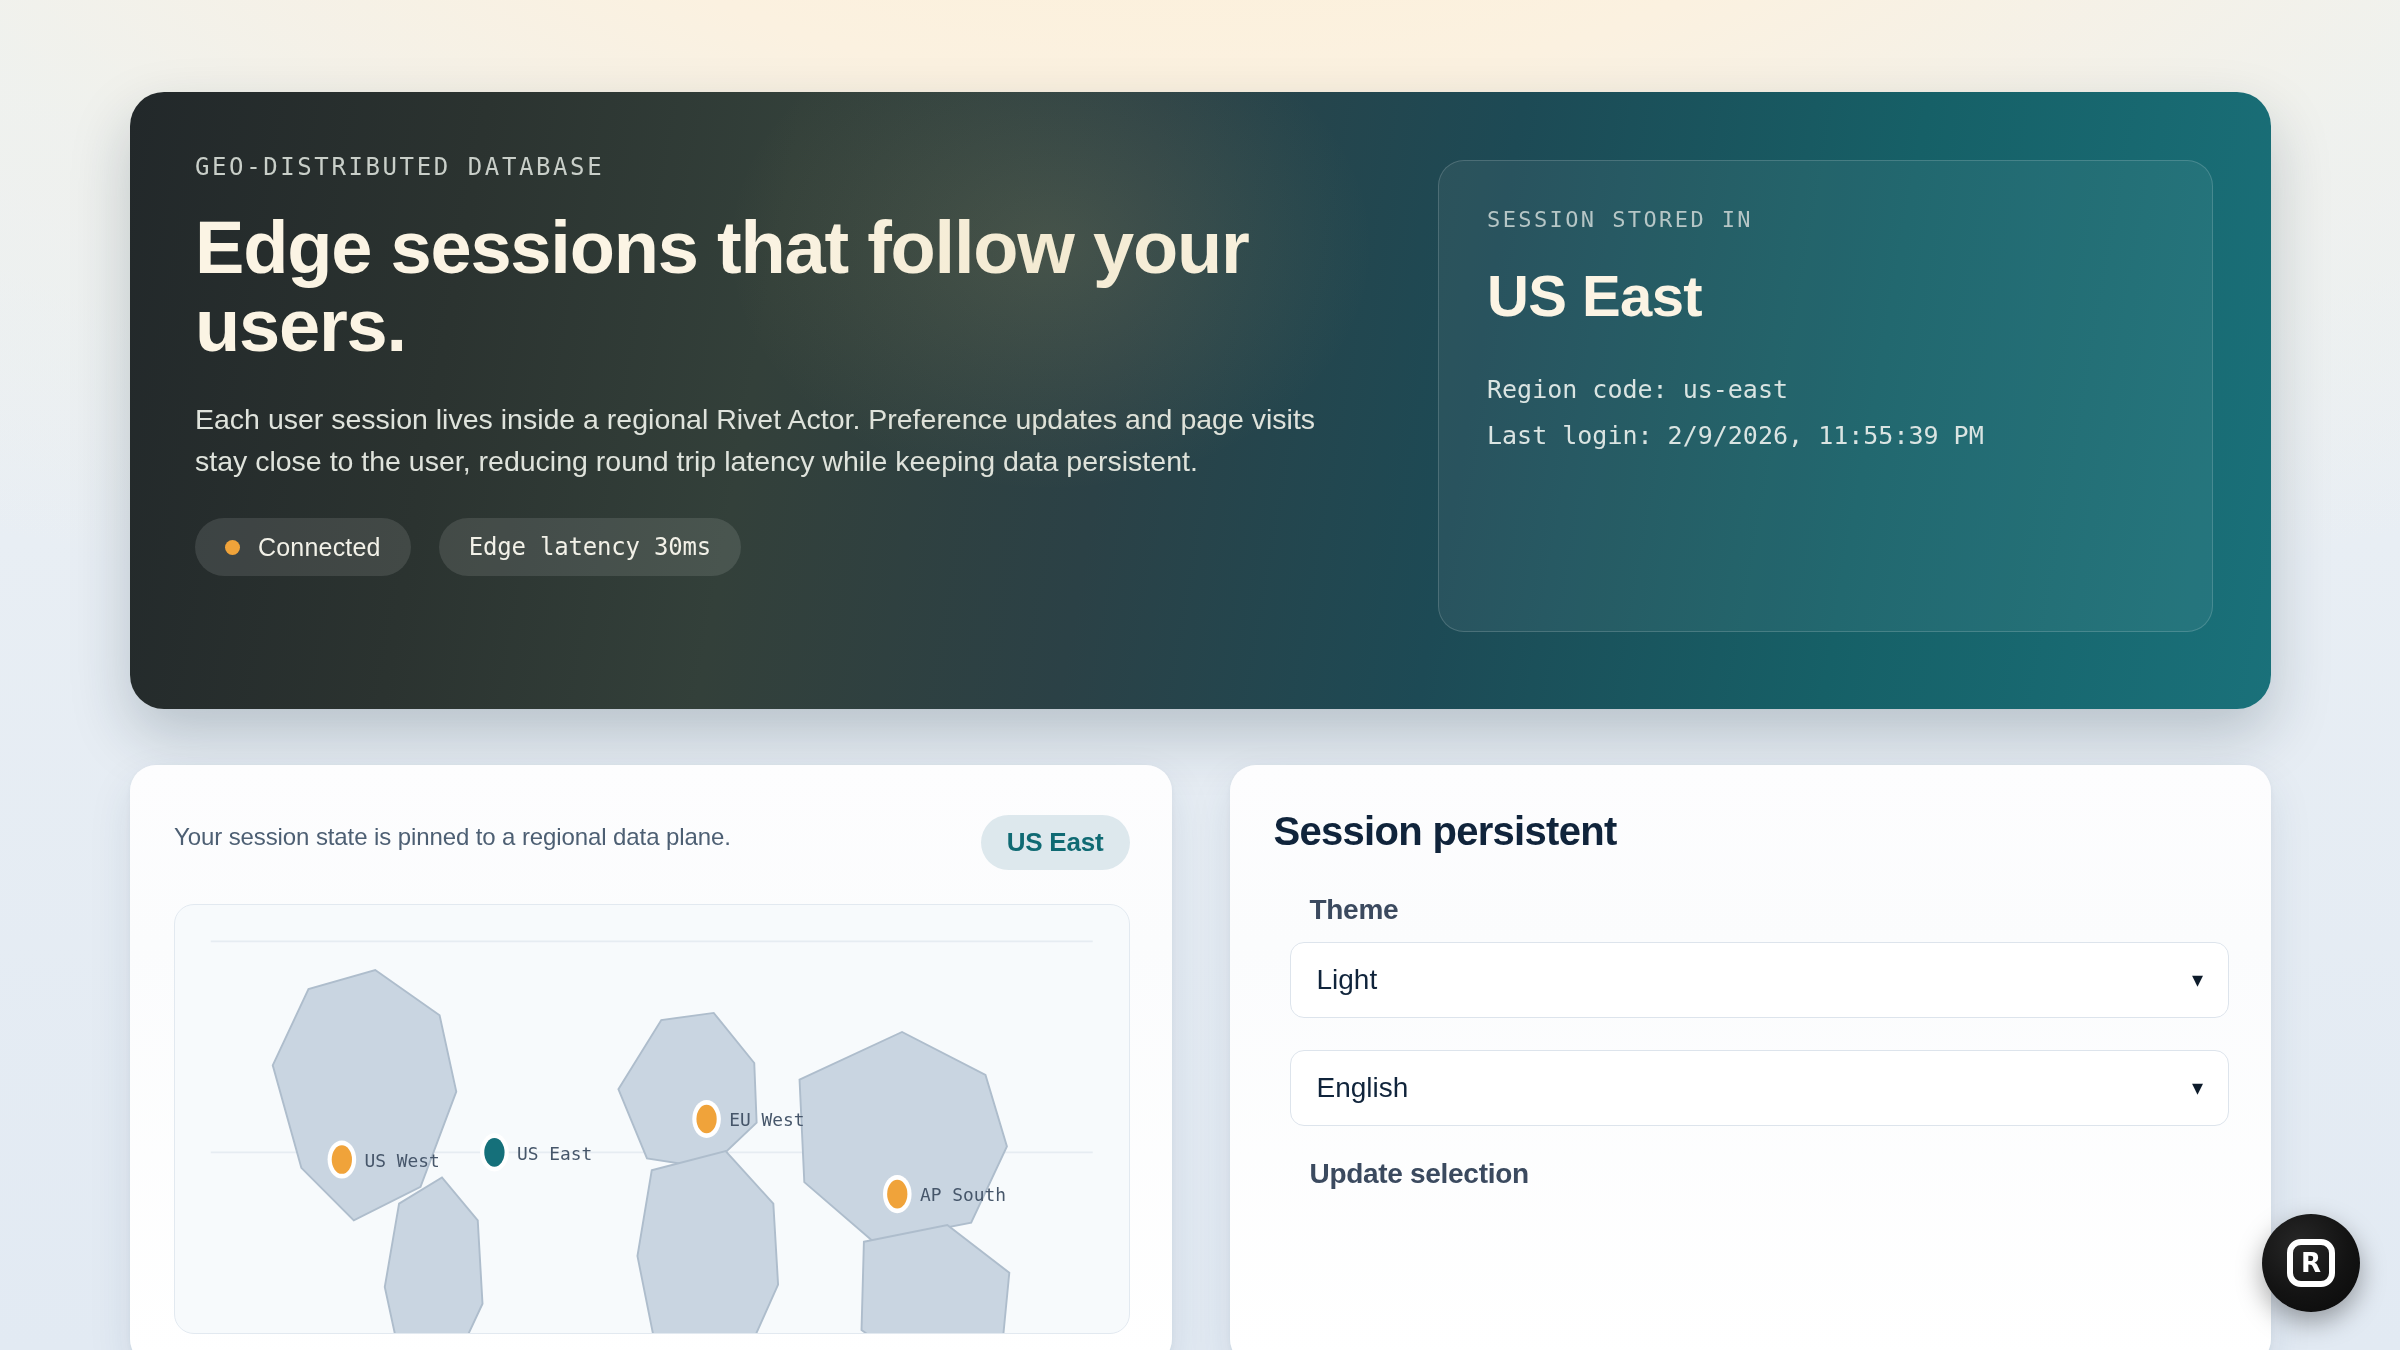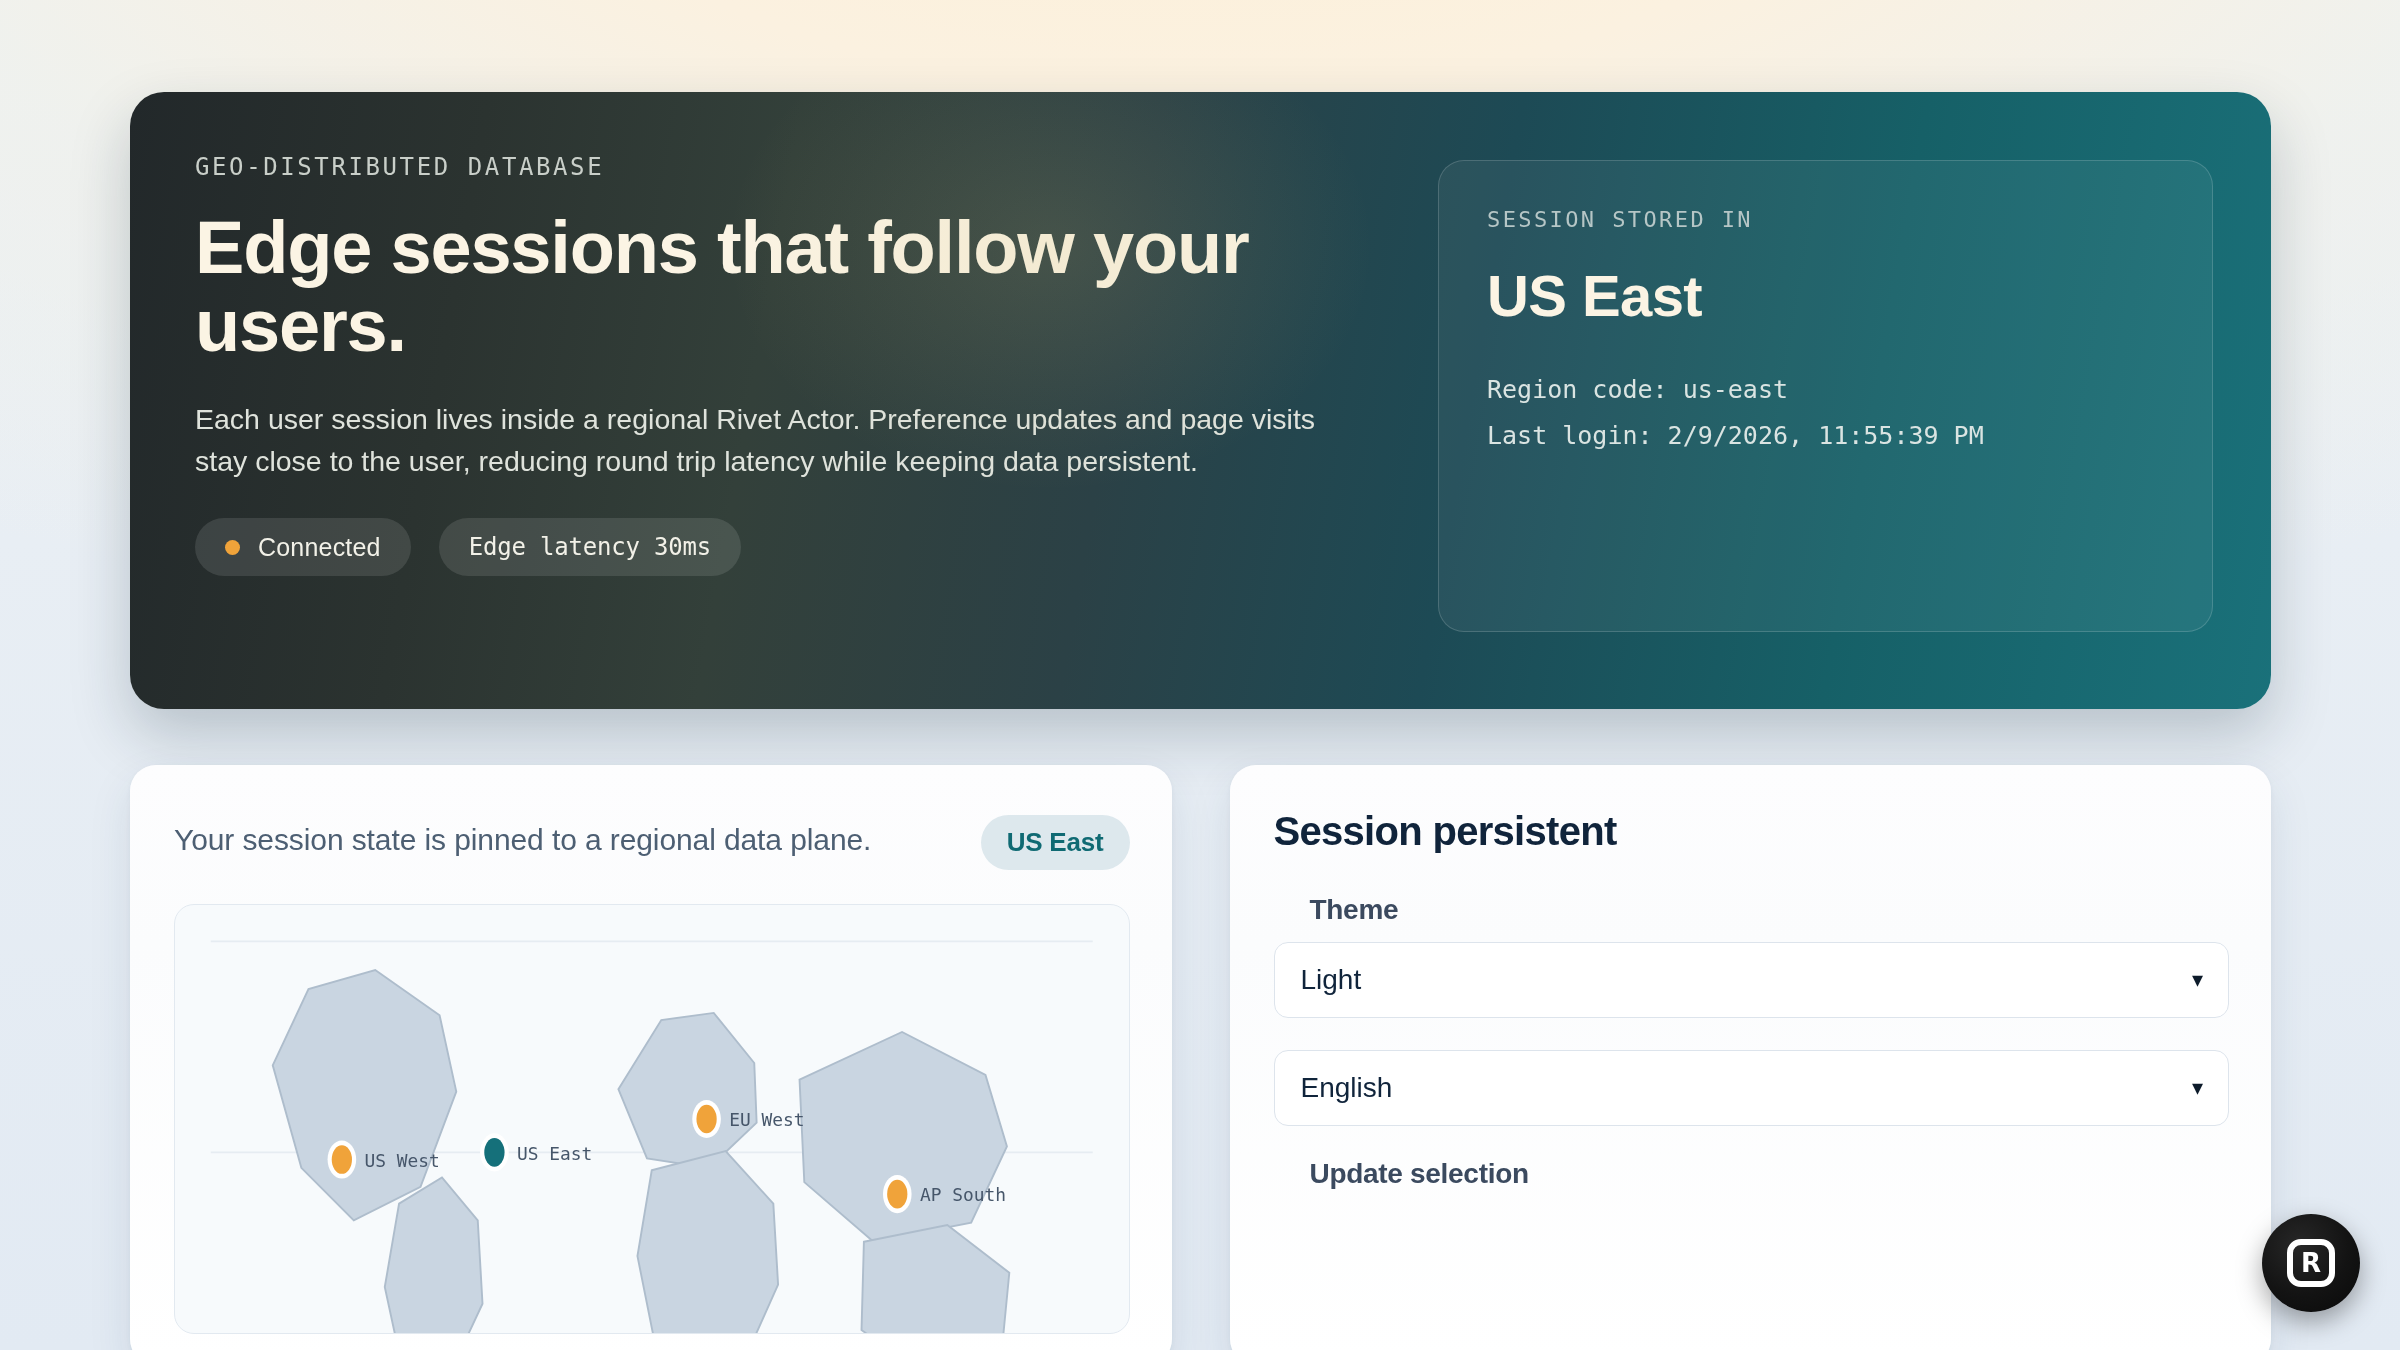--- a/index.html
+++ b/index.html
@@ -174,21 +174,21 @@
     gap: 20px;
   }
   .card-title {
     font-size: 40px;
     font-weight: 700;
     color: #10243b;
     letter-spacing: -0.7px;
   }
   .card-sub {
     margin-top: 14px;
-    font-size: 30px;
+    font-size: 24px;
     color: #4d5f73;
     letter-spacing: -0.1px;
   }
   .region-badge {
     flex: 0 0 auto;
     margin-top: 6px;
     padding: 12px 26px;
     border-radius: 999px;
     background: #dde8ed;
     color: #0f6a73;
@@ -217,21 +217,21 @@
   
   .form { margin-top: 40px; }
   .field-label {
     font-size: 28px;
     font-weight: 700;
     color: #3b4a5f;
     letter-spacing: -0.3px;
     margin-bottom: 16px;
     margin-left: 36px;
   }
-  .select-wrap { position: relative; margin-bottom: 32px; }
+  .select-wrap { position: relative; margin-bottom: 32px; margin-left: 16px; }
   .select-box {
     width: 100%;
     height: 76px;
     border: 1px solid #dde4ec;
     border-radius: 14px;
     background: #ffffff;
     display: flex;
     align-items: center;
     padding: 0 26px;
     font-size: 28px;

